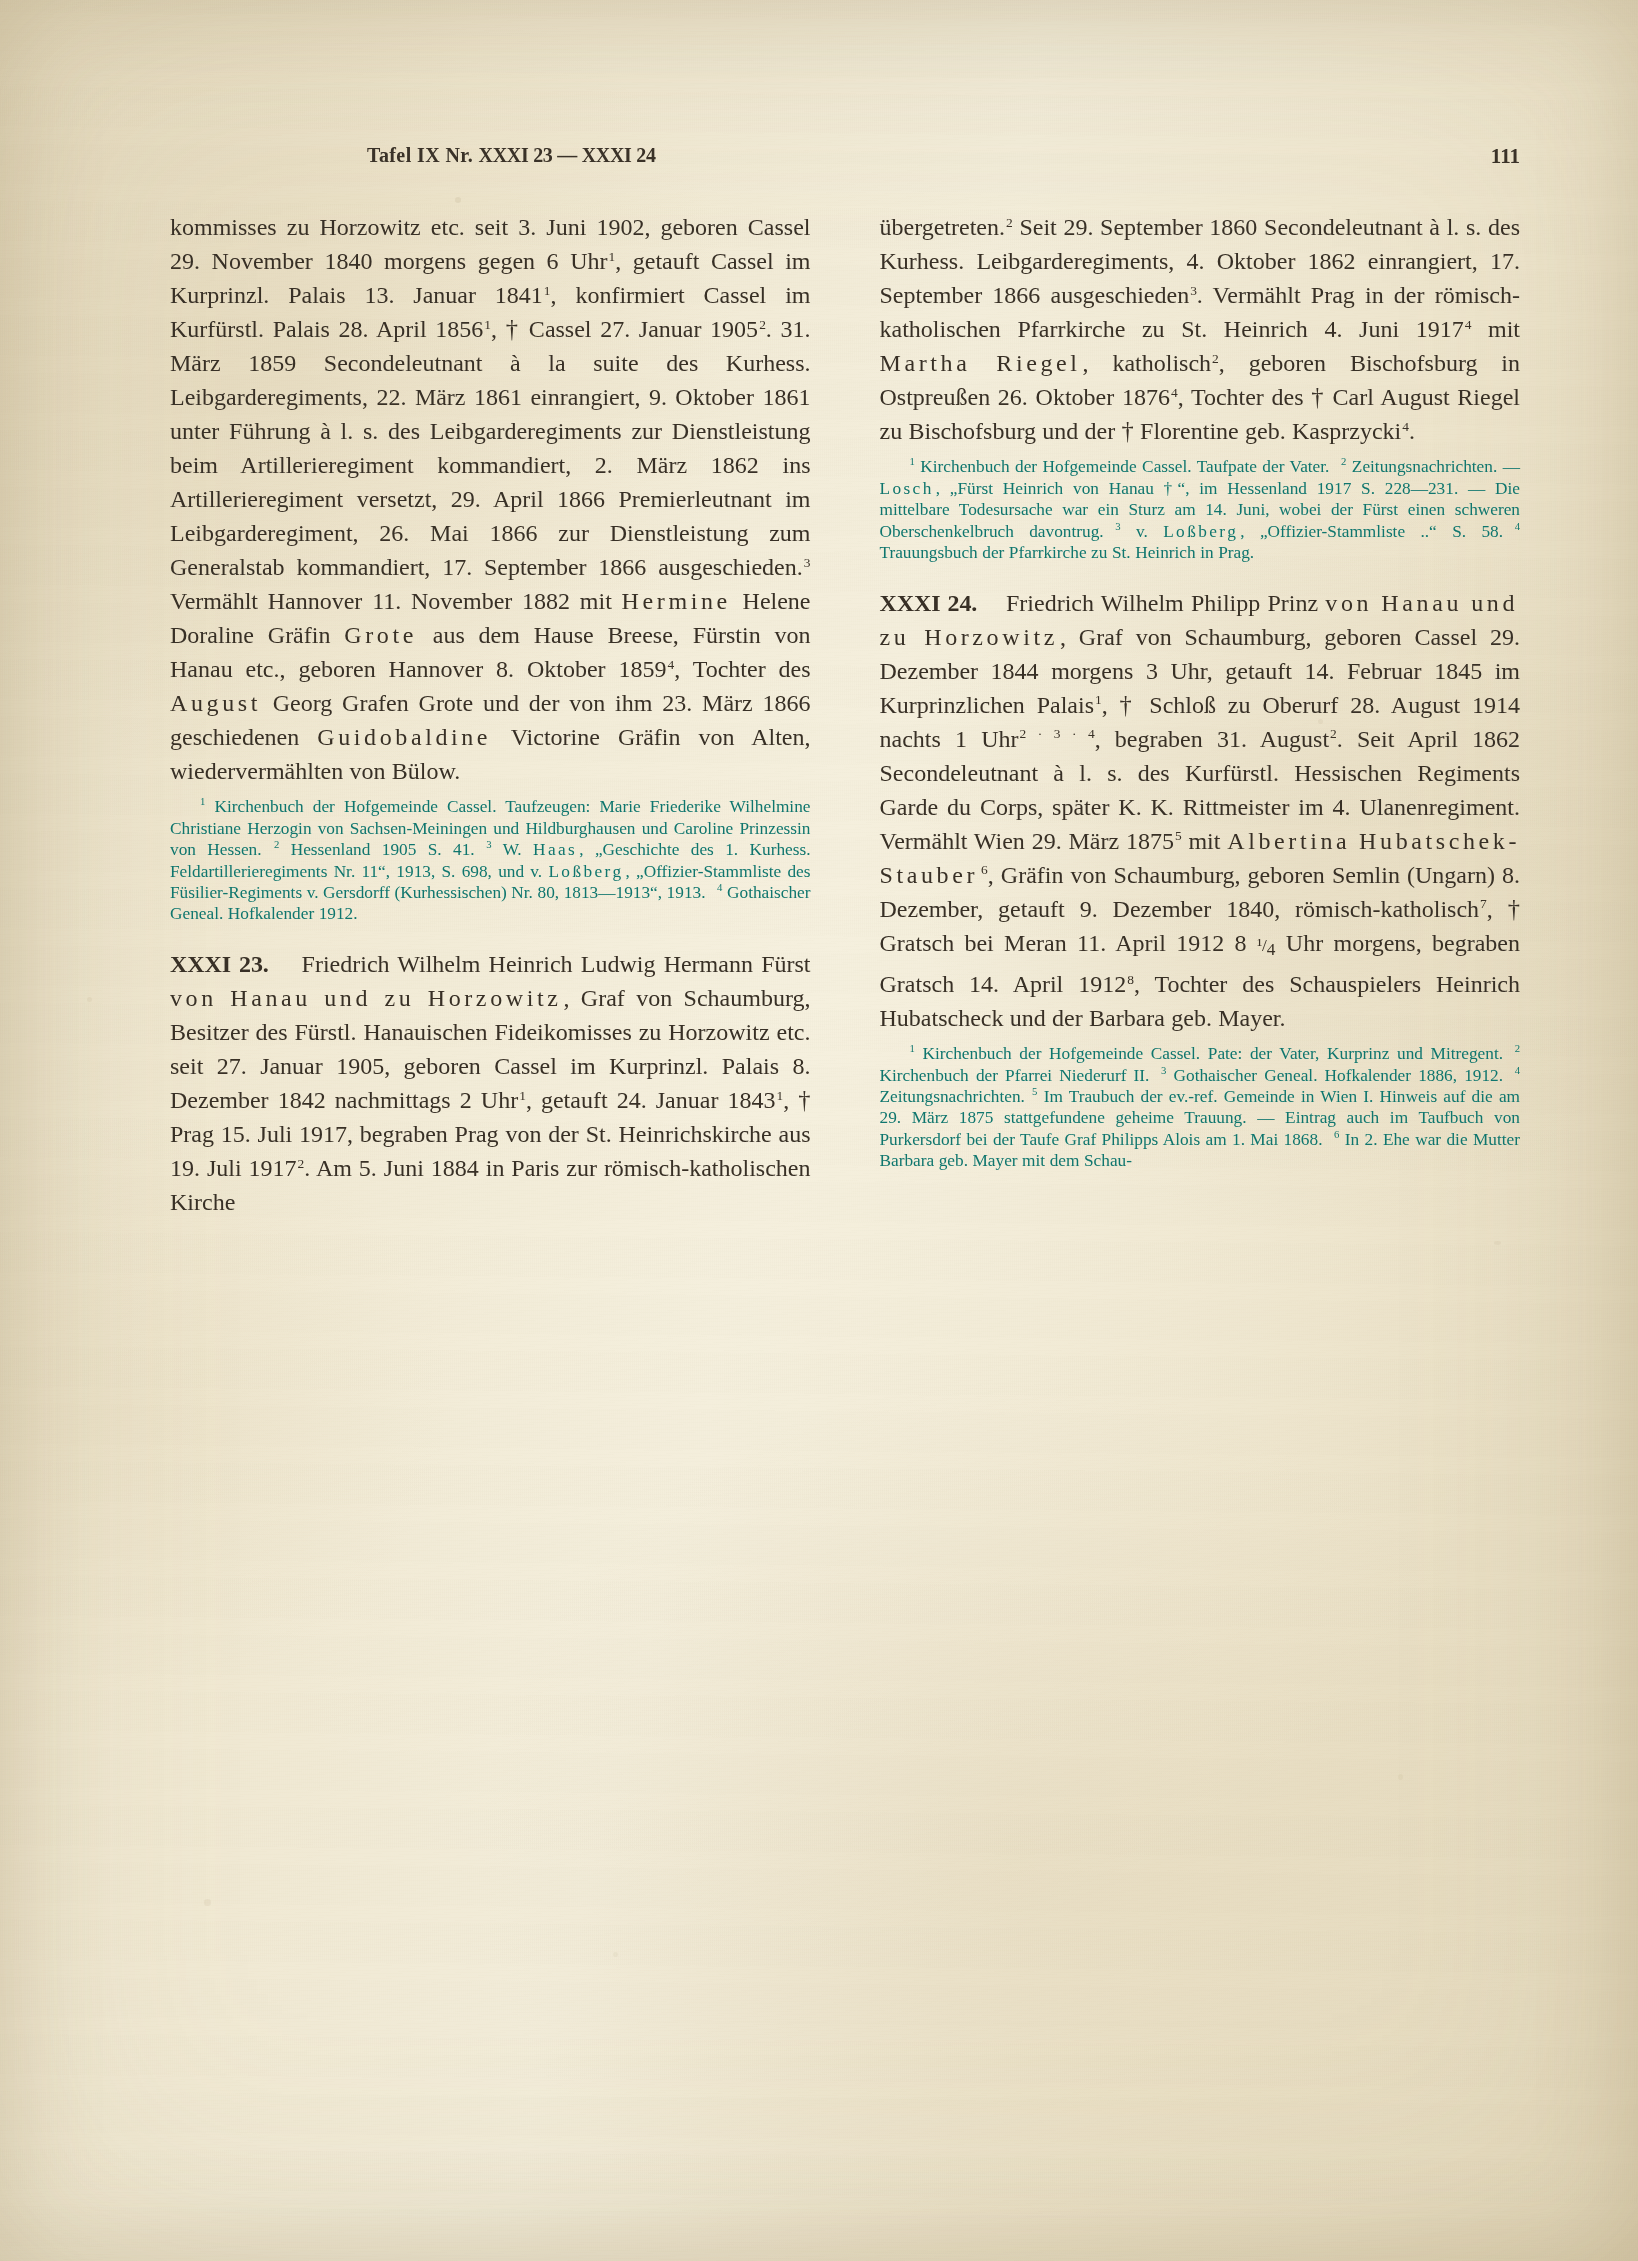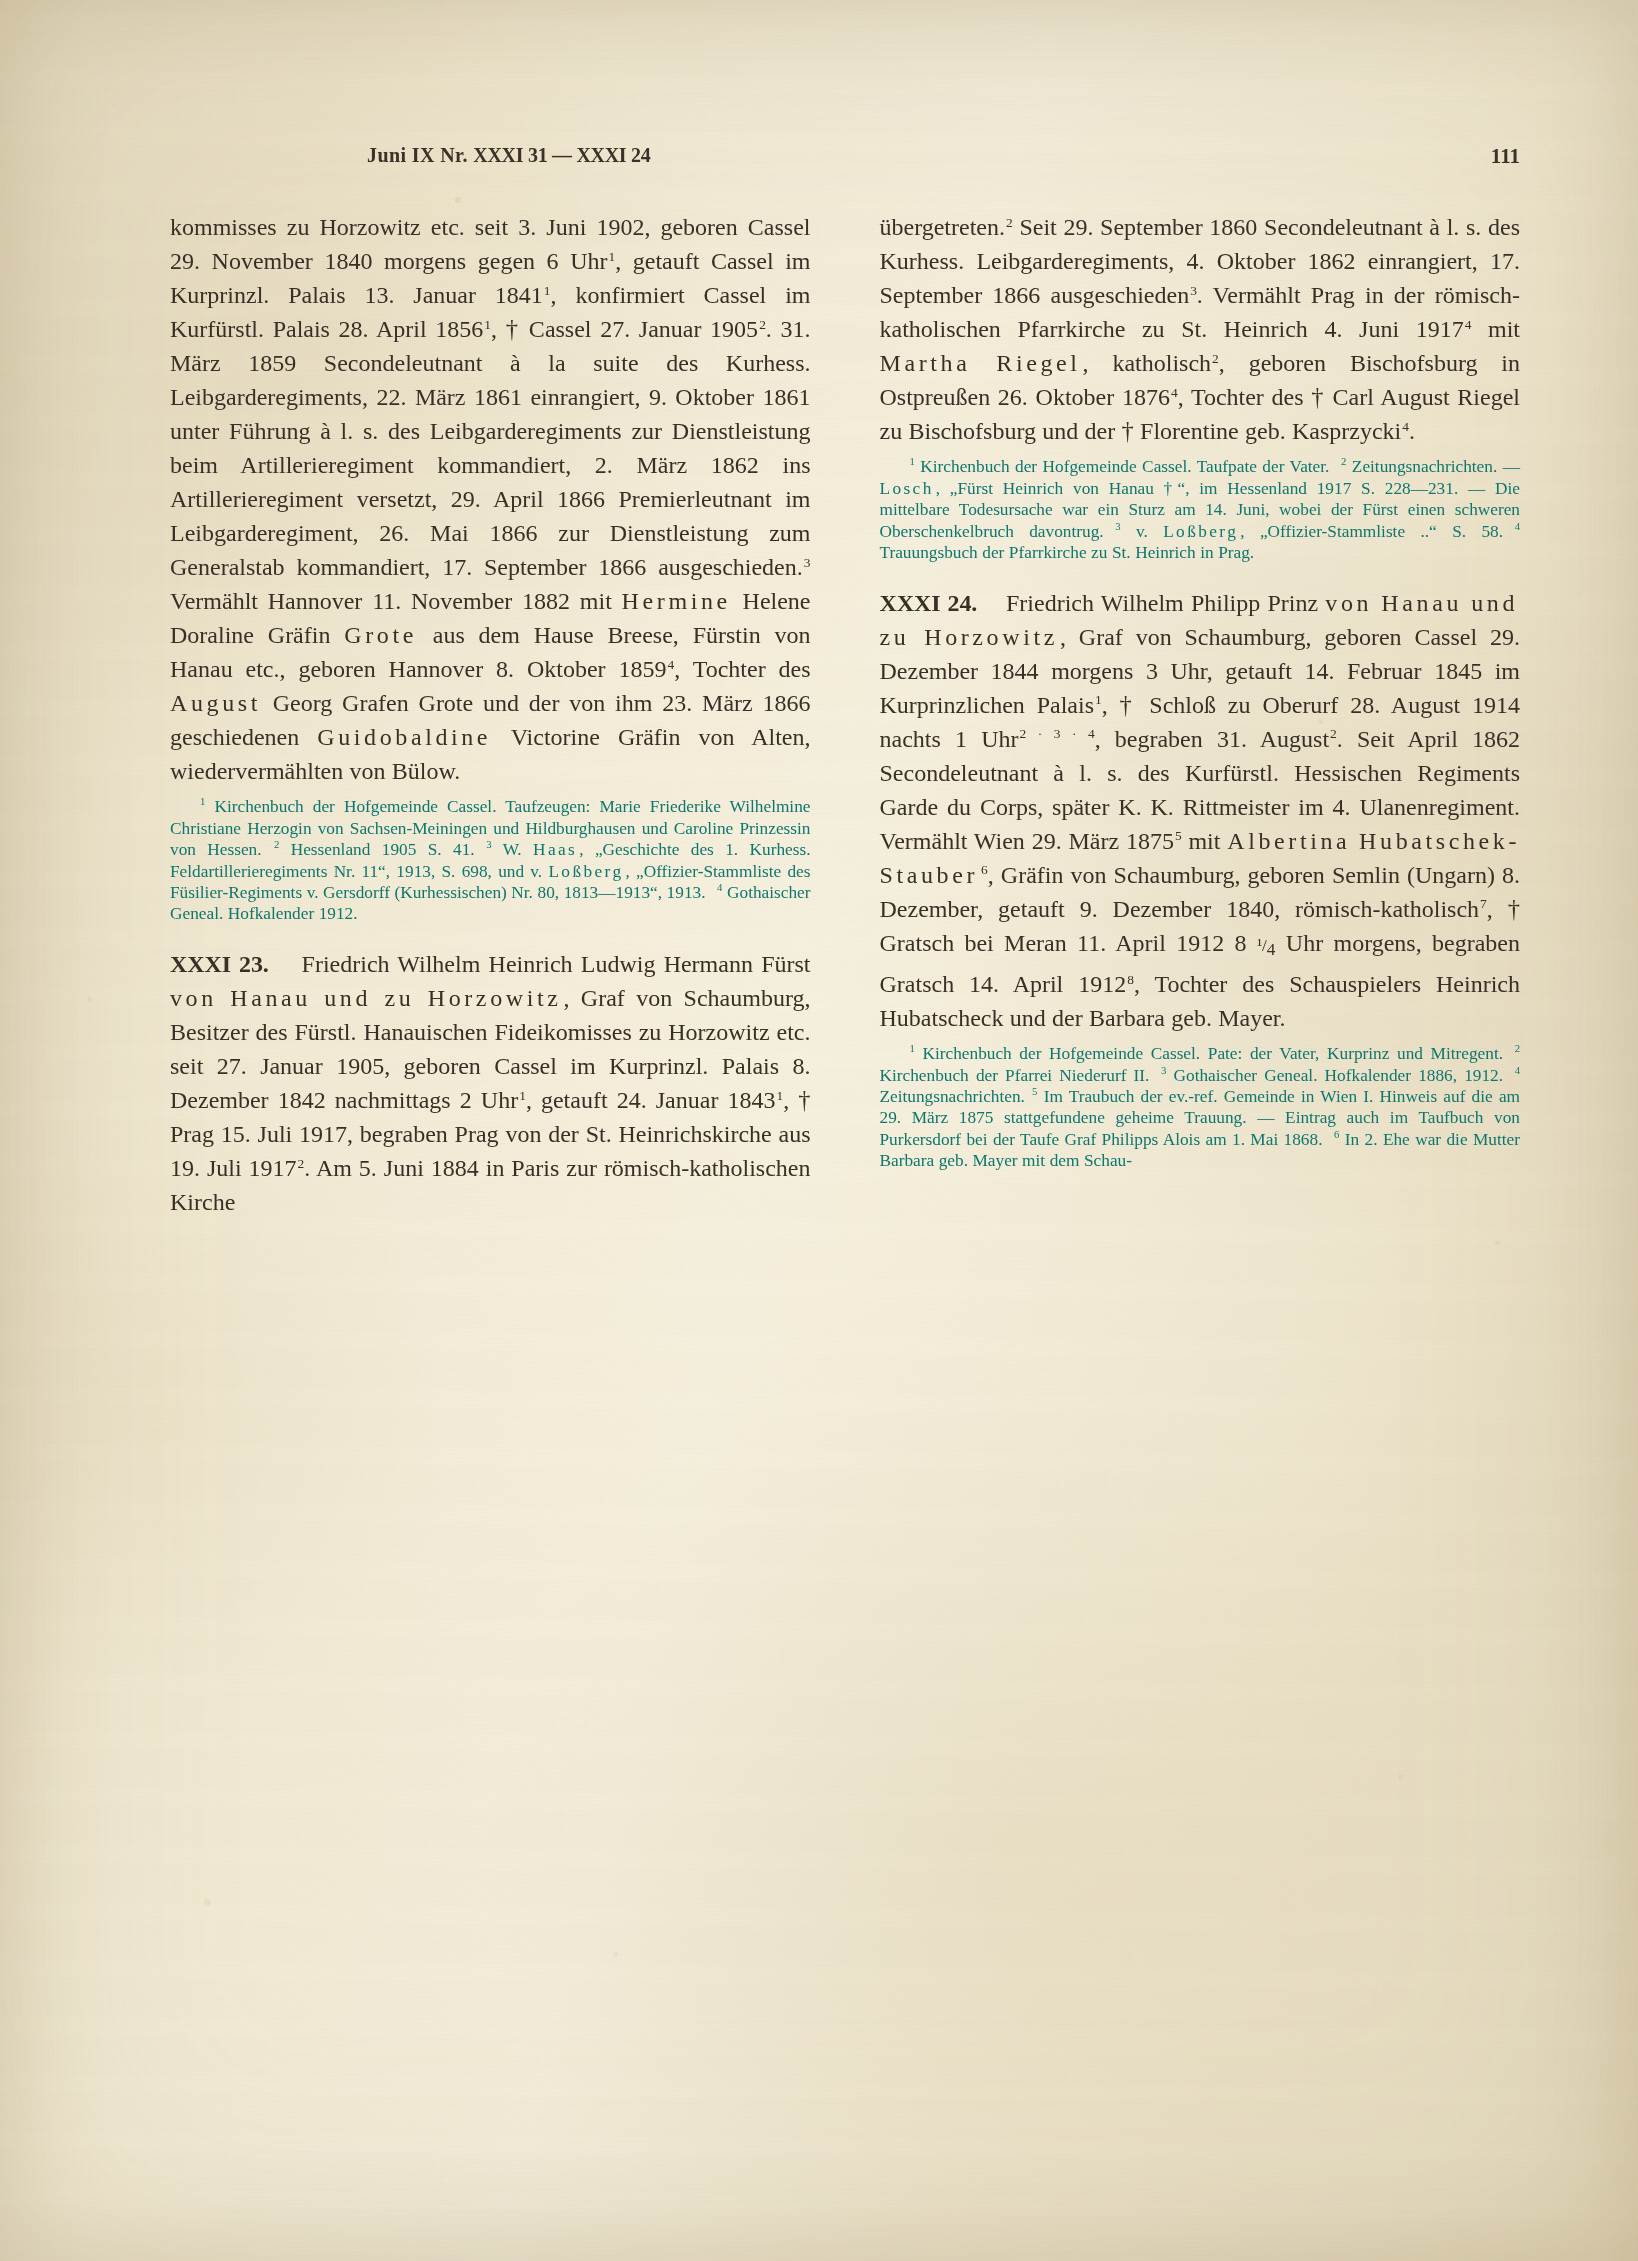--- a/index.html
+++ b/index.html
@@ -156,21 +156,21 @@
 <div class="fleck" style="left:1494px; top:1241px; width:7.3px; height:4px; opacity:.35;"></div>
 <div class="fleck" style="left:87px; top:997px; width:5.3px; height:5.3px; opacity:.35;"></div>
 <div class="fleck" style="left:204px; top:1899px; width:6.6px; height:6.6px; opacity:.4;"></div>
 <div class="fleck" style="left:1398px; top:1774px; width:5.3px; height:6px; opacity:.3;"></div>
 <div class="fleck" style="left:613px; top:1952px; width:4.6px; height:4.6px; opacity:.3;"></div>
 
 <div id="content">
 
   <div id="runhead">
     <div class="rh-title">
-      <span>Juni IX Nr. </span><span class="rh-num">XXXI 31 — XXXI 24</span>
+      <span>Tafel IX Nr. </span><span class="rh-num">XXXI 23 — XXXI 24</span>
     </div>
     <div class="rh-page">111</div>
   </div>
 
   <div id="cols">
 
     <div class="col">
 
       <p class="body-par">kommisses zu Horzowitz etc. seit 3. Juni 1902, geboren Cassel 29. November 1840 morgens gegen 6 Uhr<sup>1</sup>, getauft Cassel im Kurprinzl. Palais 13. Januar 1841<sup>1</sup>, konfirmiert Cassel im Kurfürstl. Palais 28. April 1856<sup>1</sup>, <span class="dag">†</span> Cassel 27. Januar 1905<sup>2</sup>. 31. März 1859 Secondeleutnant à la suite des Kurhess. Leibgarderegiments, 22. März 1861 einrangiert, 9. Oktober 1861 unter Führung à l. s. des Leibgarderegiments zur Dienstleistung beim Artillerieregiment kommandiert, 2. März 1862 ins Artillerieregiment versetzt, 29. April 1866 Premierleutnant im Leibgarderegiment, 26. Mai 1866 zur Dienstleistung zum Generalstab kommandiert, 17. September 1866 ausgeschieden.<sup>3</sup> Vermählt Hannover 11. November 1882 mit <span class="sp">Hermine</span> Helene Doraline Gräfin <span class="sp">Grote</span> aus dem Hause Breese, Fürstin von Hanau etc., geboren Hannover 8. Oktober 1859<sup>4</sup>, Tochter des <span class="sp">August</span> Georg Grafen Grote und der von ihm 23. März 1866 geschiedenen <span class="sp">Guidobaldine</span> Victorine Gräfin von Alten, wiedervermählten von Bülow.</p>
 

